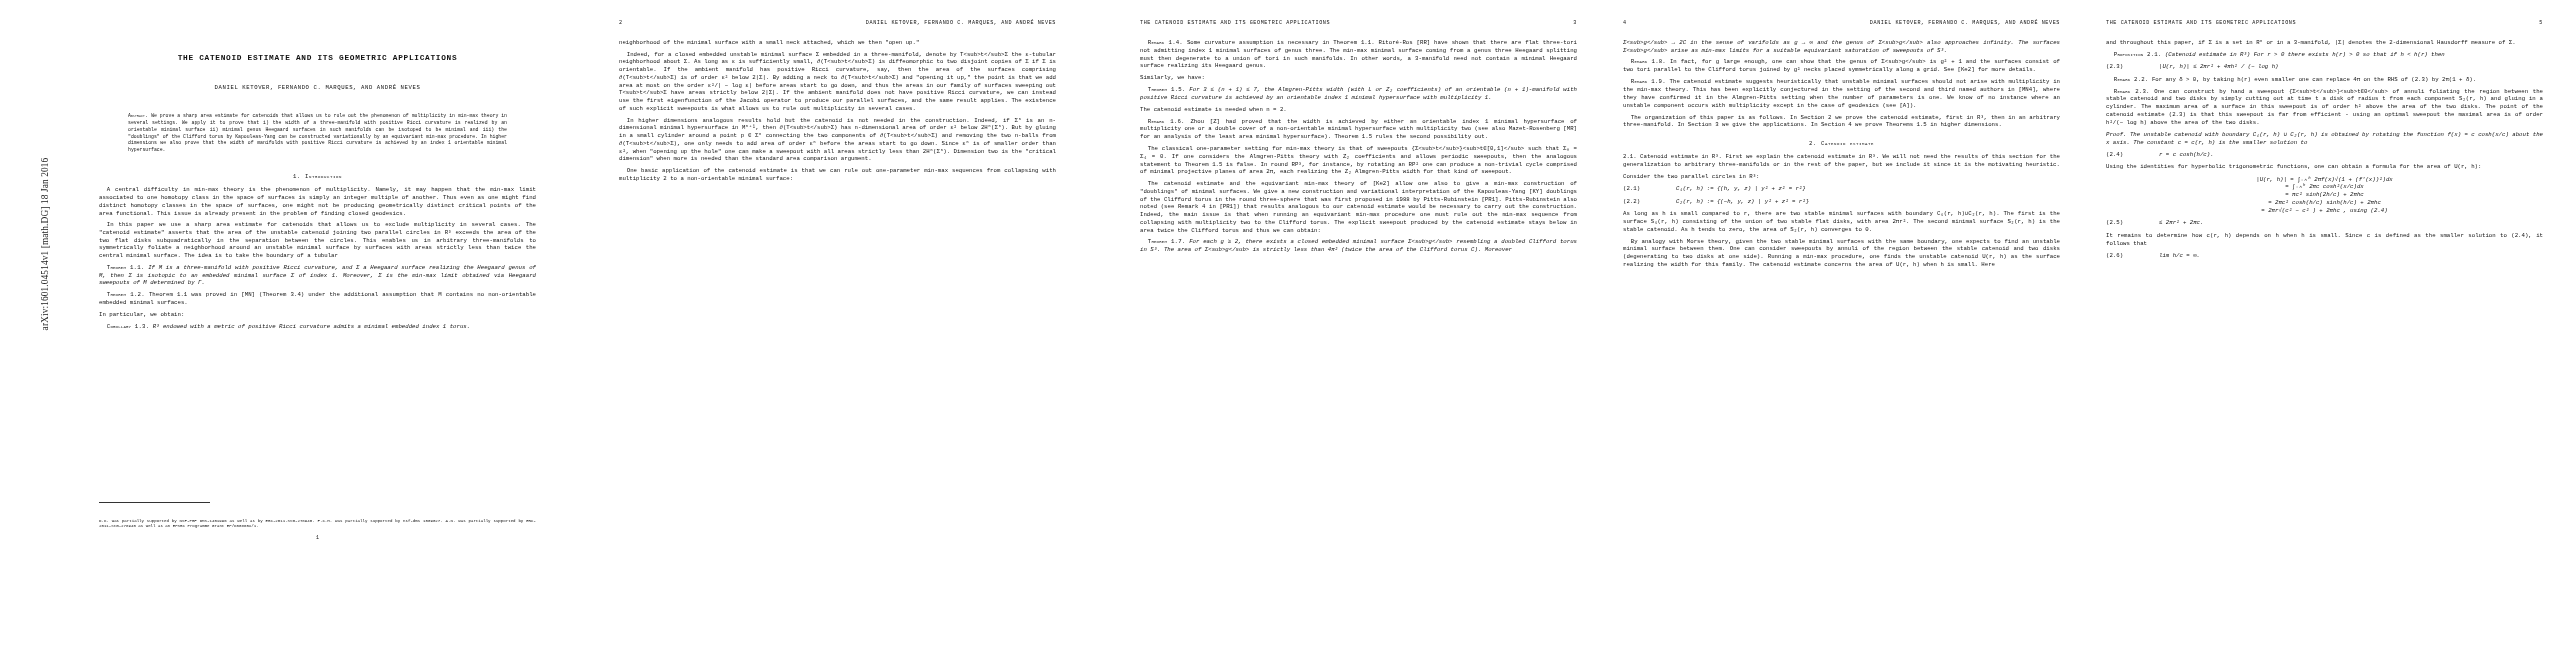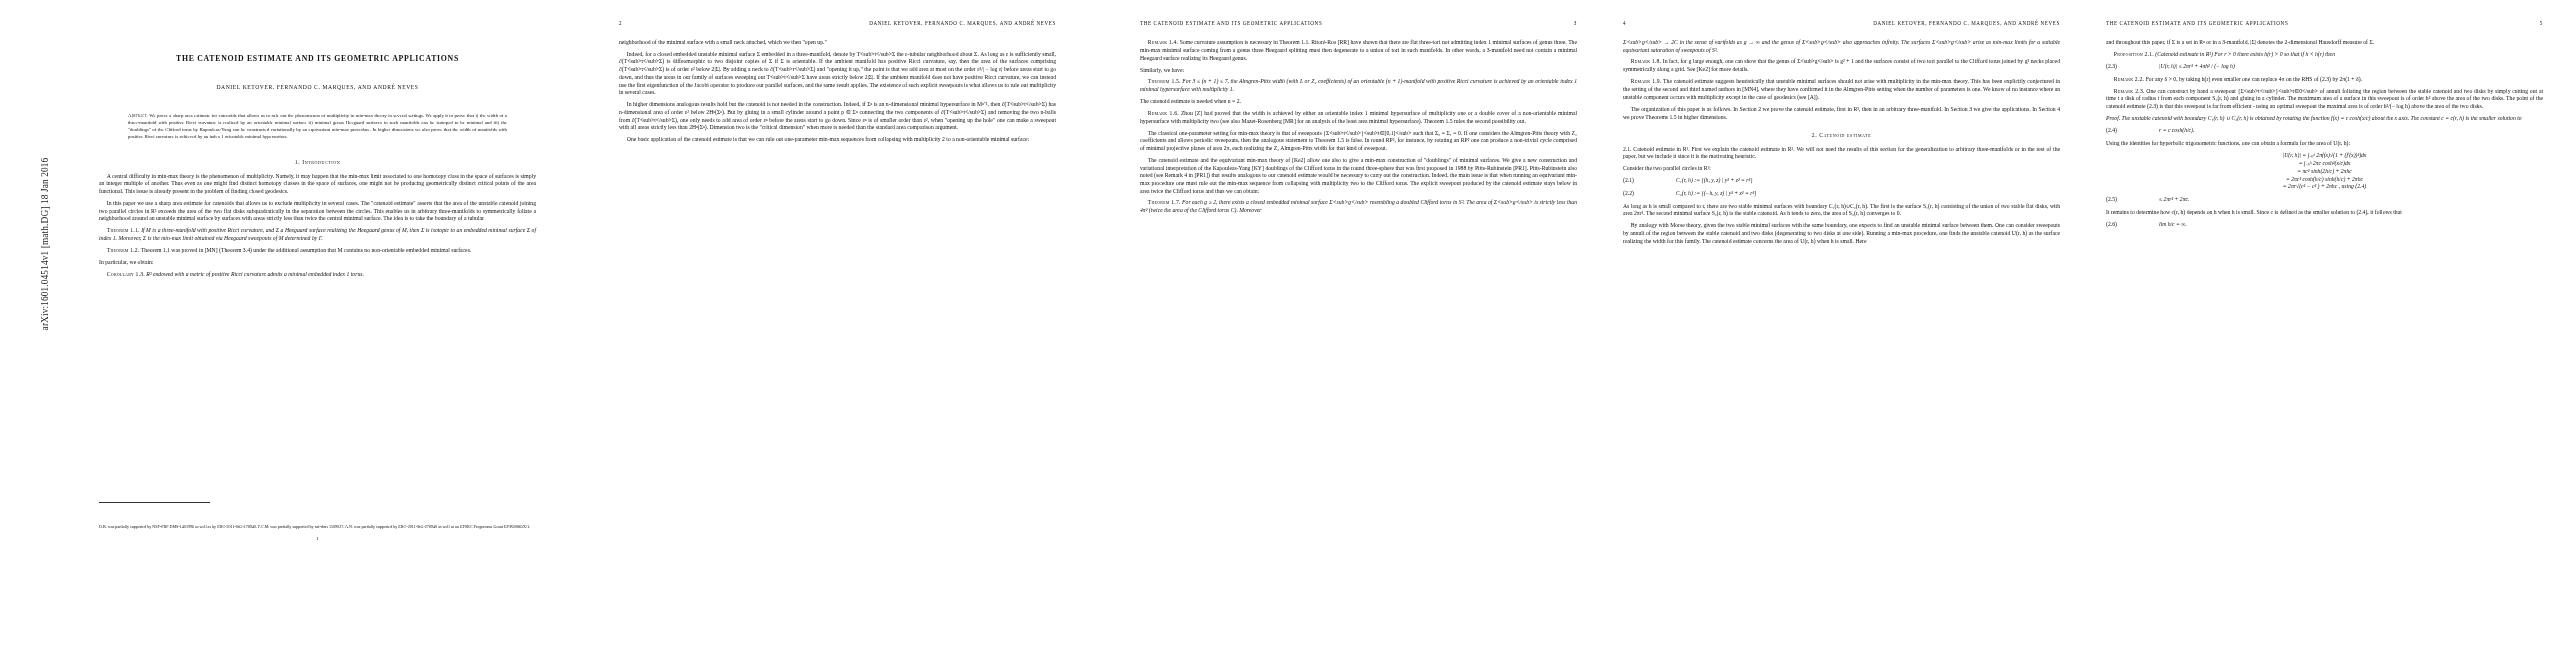--- a/index.html
+++ b/index.html
@@ -15,21 +15,21 @@
   .arxiv-stamp{
     position:absolute;left:-66px;top:239px;width:222px;
     transform:rotate(-90deg);transform-origin:center center;
     font-family:"Liberation Serif", serif;
     font-size:9.4px;letter-spacing:0.1px;color:#222;white-space:nowrap;
     text-align:center;
   }
 
   .page{
     position:absolute;top:0;width:503px;height:554px;
-    padding:0;box-sizing:border-box;
+    padding:0;box-sizing:border-box;font-family:Liberation Mono, monospace;
   }
   .page-1{left:66px;}
   .page-2{left:586px;}
   .page-3{left:1107px;}
   .page-4{left:1590px;}
   .page-5{left:2073px;}
 
   .col{
     position:absolute;left:33px;right:33px;top:39px;
     font-size:5.7px;line-height:1.36;text-align:justify;

